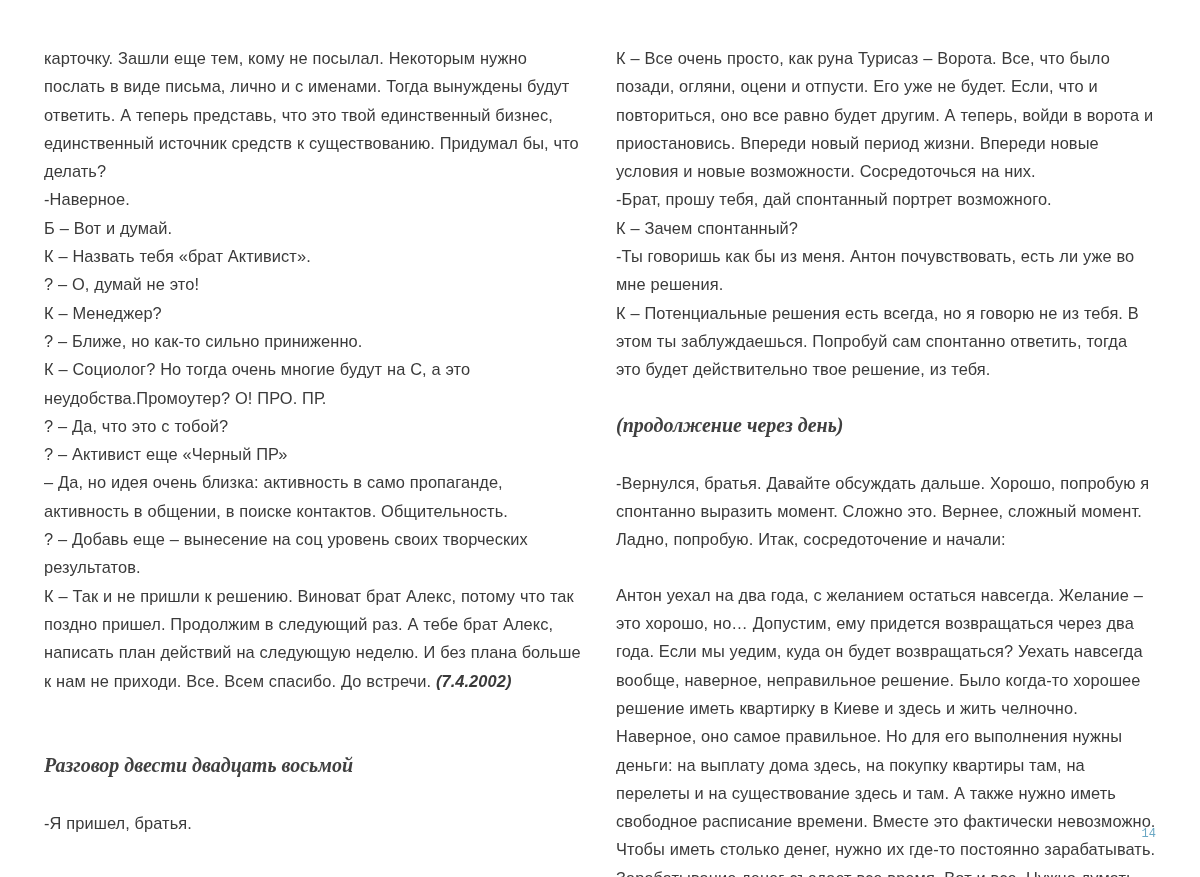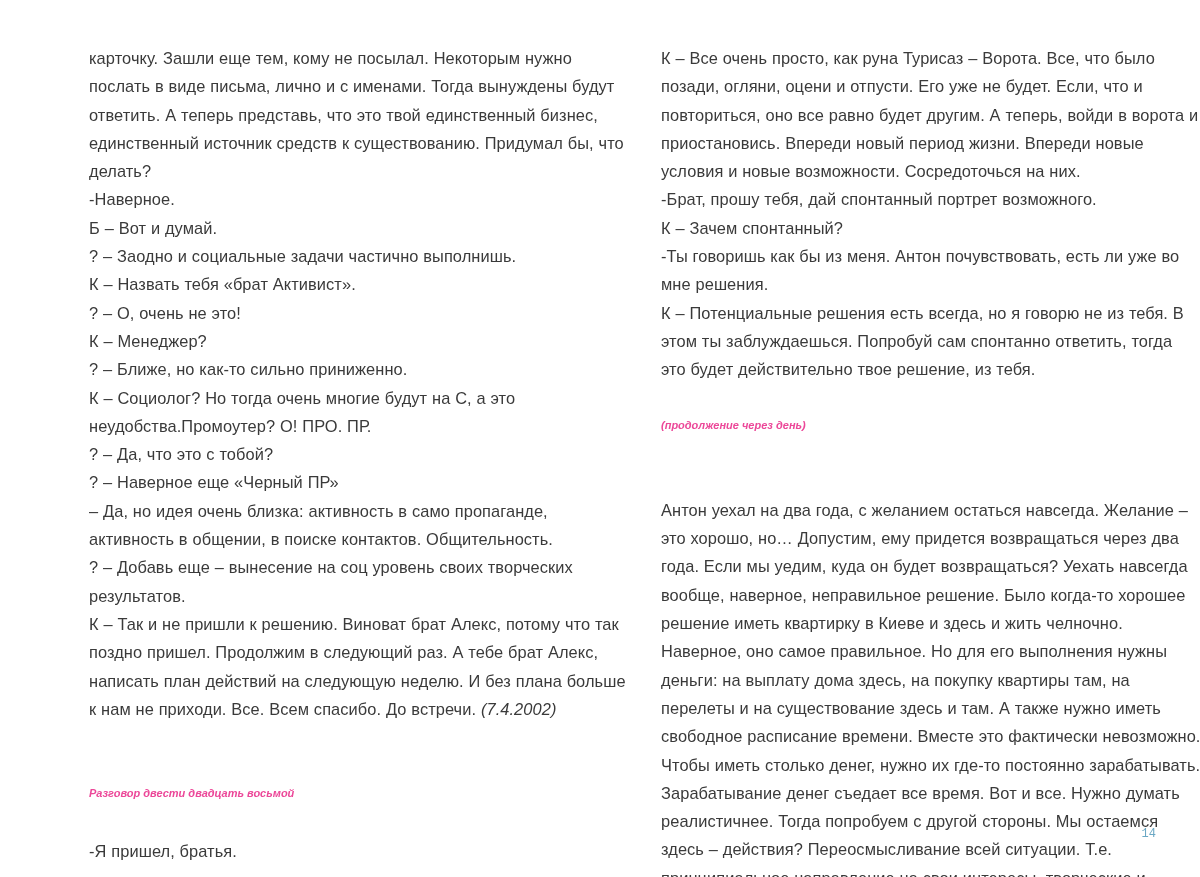--- a/index.html
+++ b/index.html
@@ -12,21 +12,20 @@
     height: 877px;
     font-family: "Liberation Sans", sans-serif;
     color: #3a3a3a;
     overflow: hidden;
     position: relative;
   }
   .page {
     position: absolute;
     inset: 0;
     background: #ffffff;
-    margin-left: 45px;
   }
   .columns {
     position: absolute;
     left: 44px;
     top: 44px;
     width: 1112px;
     display: flex;
     gap: 32px;
     align-items: flex-start;
   }
@@ -40,28 +39,29 @@
     letter-spacing: 0.005em;
     text-align: left;
     word-spacing: 0.01em;
   }
   .blk + .blk { margin-top: 0; }
   .para { margin: 0; }
   .spacer-sm { height: 27px; }
   .spacer-md { height: 56px; }
   .spacer-lg { height: 30px; }
   .heading {
-    font-size: 11px;
+    font-size: 20px;
     line-height: 28.3px;
     font-weight: bold;
     font-style: italic;
-    color: #ec4899;
+    color: #404040;
     margin: 0;
+    font-family: Liberation Serif, serif;
   }
-  .ital { font-style: italic; }
+  .ital { font-style: italic; font-weight: bold; }
   .page-num {
     position: absolute;
     right: 44px;
     bottom: 32px;
     font-size: 12px;
     line-height: 22px;
     color: #6aa8c4;
     font-family: Liberation Mono, monospace;
   }
 </style>
@@ -70,28 +70,27 @@
 
 <div class="page">
 
   <div class="columns">
 
     <div class="col">
 
       <p class="blk para">карточку. Зашли еще тем, кому не посылал. Некоторым нужно послать в виде письма, лично и с именами. Тогда вынуждены будут ответить. А теперь представь, что это твой единственный бизнес, единственный источник средств к существованию. Придумал бы, что делать?</p>
       <p class="blk para">-Наверное.</p>
       <p class="blk para">Б – Вот и думай.</p>
-      <p class="blk para">? – Заодно и социальные задачи частично выполнишь.</p>
       <p class="blk para">К – Назвать тебя «брат Активист».</p>
-      <p class="blk para">? – О, очень не это!</p>
+      <p class="blk para">? – О, думай не это!</p>
       <p class="blk para">К – Менеджер?</p>
       <p class="blk para">? – Ближе, но как-то сильно приниженно.</p>
       <p class="blk para">К – Социолог? Но тогда очень многие будут на С, а это неудобства.Промоутер? О! ПРО. ПР.</p>
       <p class="blk para">? – Да, что это с тобой?</p>
-      <p class="blk para">? – Наверное еще «Черный ПР»</p>
+      <p class="blk para">? – Активист еще «Черный ПР»</p>
       <p class="blk para"> – Да, но идея очень близка: активность в само пропаганде, активность в общении, в поиске контактов. Общительность.</p>
       <p class="blk para">? – Добавь еще – вынесение на соц уровень своих творческих результатов.</p>
       <p class="blk para"><span>К – Так и не пришли к решению. Виноват брат Алекс, потому что так поздно пришел. Продолжим в следующий раз. А тебе брат Алекс, написать план действий на следующую неделю. И без плана больше к нам не приходи. Все. Всем спасибо. До встречи. </span><span class="ital">(7.4.2002)</span></p>
 
       <div class="spacer-md"></div>
 
       <p class="heading">Разговор двести двадцать восьмой</p>
 
       <div class="spacer-lg"></div>
 
@@ -106,20 +105,21 @@
       <p class="blk para">К – Зачем спонтанный?</p>
       <p class="blk para">-Ты говоришь как бы из меня. Антон почувствовать, есть ли уже во мне решения.</p>
       <p class="blk para">К – Потенциальные решения есть всегда, но я говорю не из тебя. В этом ты заблуждаешься. Попробуй сам спонтанно ответить, тогда это будет действительно твое решение, из тебя.</p>
 
       <div class="spacer-sm"></div>
 
       <p class="heading">(продолжение через день)</p>
 
       <div class="spacer-lg"></div>
 
+      <p class="blk para">-Вернулся, братья. Давайте обсуждать дальше. Хорошо, попробую я спонтанно выразить момент. Сложно это. Вернее, сложный момент. Ладно, попробую. Итак, сосредоточение и начали:</p>
 
       <div class="spacer-sm"></div>
 
       <p class="blk para">Антон уехал на два года, с желанием остаться навсегда. Желание – это хорошо, но… Допустим, ему придется возвращаться через два года. Если мы уедим, куда он будет возвращаться? Уехать навсегда вообще, наверное, неправильное решение. Было когда-то хорошее решение иметь квартирку в Киеве и здесь и жить челночно. Наверное, оно самое правильное. Но для его выполнения нужны деньги: на выплату дома здесь, на покупку квартиры там, на перелеты и на существование здесь и там. А также нужно иметь свободное расписание времени. Вместе это фактически невозможно. Чтобы иметь столько денег, нужно их где-то постоянно зарабатывать. Зарабатывание денег съедает все время. Вот и все. Нужно думать реалистичнее. Тогда попробуем с другой стороны. Мы остаемся здесь – действия? Переосмысливание всей ситуации. Т.е. принципиальное направление на свои интересы, творческие и</p>
 
     </div>
 
   </div>
 
   <div class="page-num">14</div>

